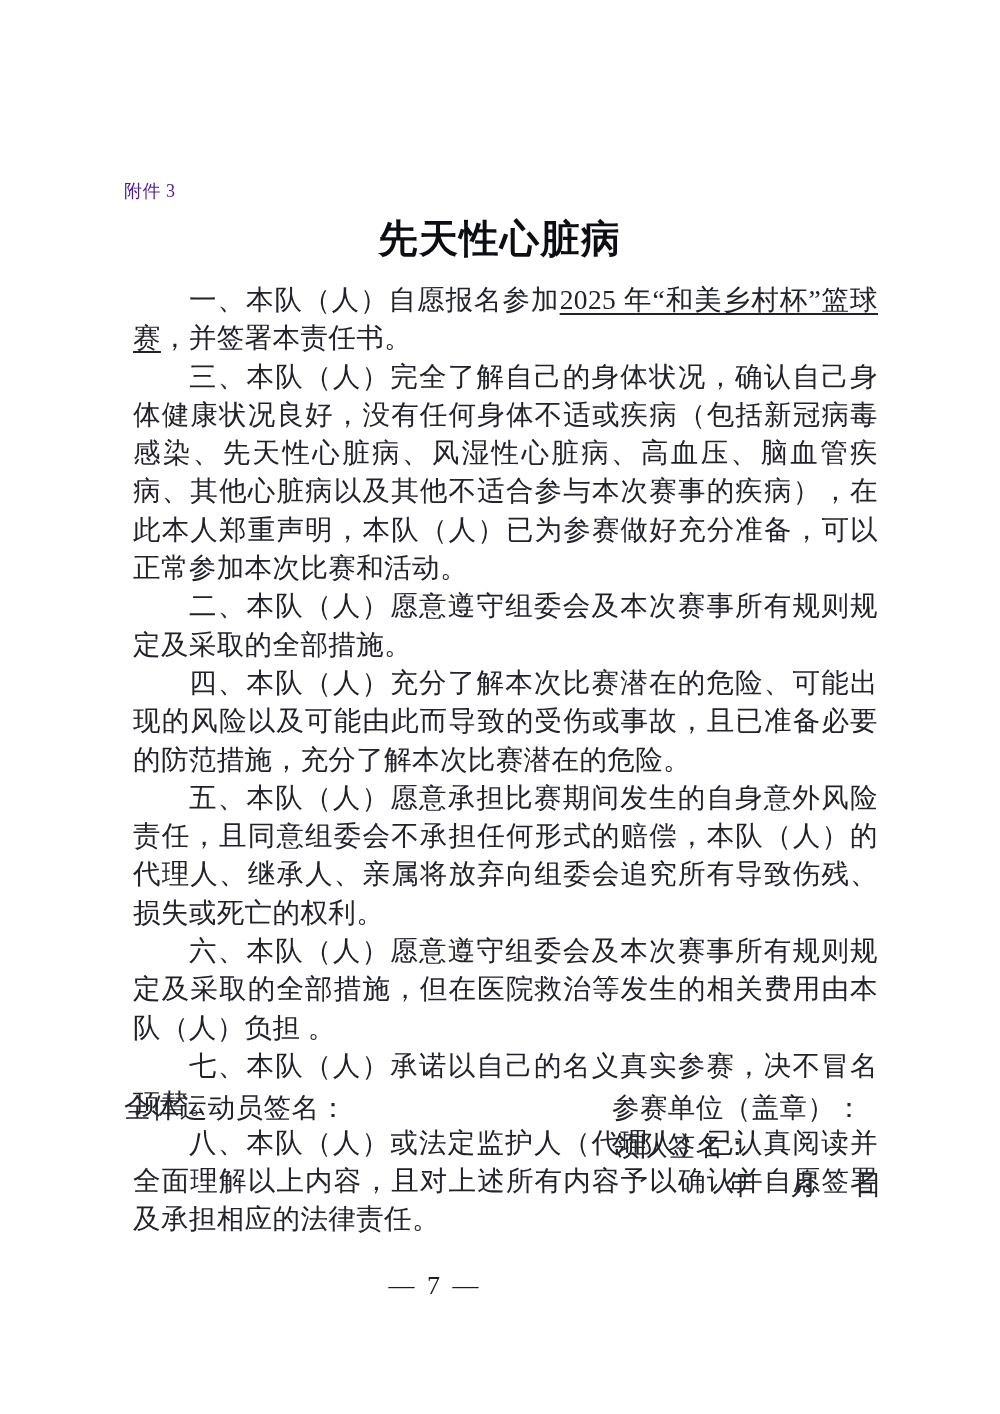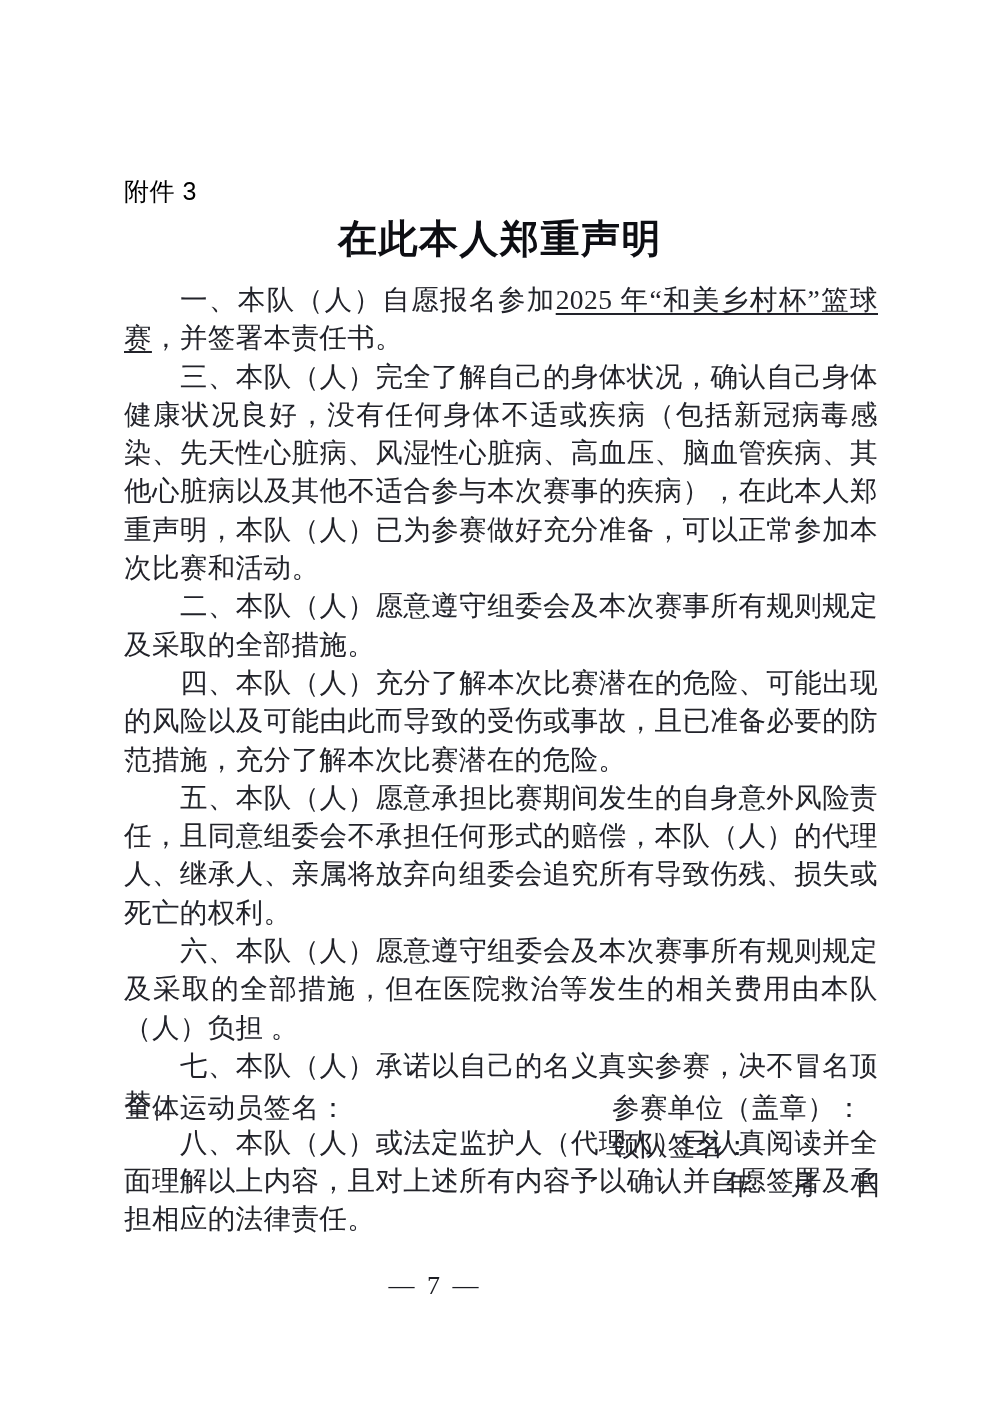--- a/index.html
+++ b/index.html
@@ -16,25 +16,25 @@
     overflow: hidden;
     font-family: "Liberation Serif", "DejaVu Serif", serif;
     color: #15161c;
   }
 
   
   .attachment-label {
     position: absolute;
     left: 124px;
     top: 176px;
-    font-family: Liberation Sans, sans-serif;
-    font-size: 25px;
+    font-family: Liberation Serif, serif;
+    font-size: 18px;
     line-height: 30px;
     letter-spacing: 0.5px;
-    color: #000000;
+    color: #4c1d95;
     white-space: pre;
   }
 
   
   .doc-title {
     position: absolute;
     left: 0;
     top: 216px;
     width: 1000px;
     text-align: center;
@@ -54,21 +54,21 @@
     width: 754px;
   }
   .clause {
     font-size: 27.5px;
     line-height: 38.3px;
     letter-spacing: 0.4px;
     text-align: justify;
     text-align-last: left;
     text-justify: inter-ideograph;
     text-indent: 56px;
-    margin: 0 0 0 0;
+    margin: 0 0 0 9px;
     color: #22232a;
   }
   .clause .u {
     text-decoration: underline;
     text-underline-offset: 4px;
     text-decoration-thickness: 1.5px;
   }
 
   
   .sig-area {
@@ -119,21 +119,21 @@
     color: #1b1c22;
   }
 </style>
 </head>
 <body>
 
 <div class="page">
 
   <div class="attachment-label">附件 3</div>
 
-  <div class="doc-title">在此本人郑重声明</div>
+  <div class="doc-title">先天性心脏病</div>
 
   <div class="body-block">
 
     <p class="clause"><span>一、本队（人）自愿报名参加</span><span class="u">2025 年“和美乡村杯”篮球赛</span><span>，并签署本责任书。</span></p>
 
     <p class="clause">三、本队（人）完全了解自己的身体状况，确认自己身体健康状况良好，没有任何身体不适或疾病（包括新冠病毒感染、先天性心脏病、风湿性心脏病、高血压、脑血管疾病、其他心脏病以及其他不适合参与本次赛事的疾病），在此本人郑重声明，本队（人）已为参赛做好充分准备，可以正常参加本次比赛和活动。</p>
     <p class="clause">二、本队（人）愿意遵守组委会及本次赛事所有规则规定及采取的全部措施。</p>
     <p class="clause">四、本队（人）充分了解本次比赛潜在的危险、可能出现的风险以及可能由此而导致的受伤或事故，且已准备必要的防范措施，充分了解本次比赛潜在的危险。</p>
     <p class="clause">五、本队（人）愿意承担比赛期间发生的自身意外风险责任，且同意组委会不承担任何形式的赔偿，本队（人）的代理人、继承人、亲属将放弃向组委会追究所有导致伤残、损失或死亡的权利。</p>
     <p class="clause">六、本队（人）愿意遵守组委会及本次赛事所有规则规定及采取的全部措施，但在医院救治等发生的相关费用由本队（人）负担 。</p>

